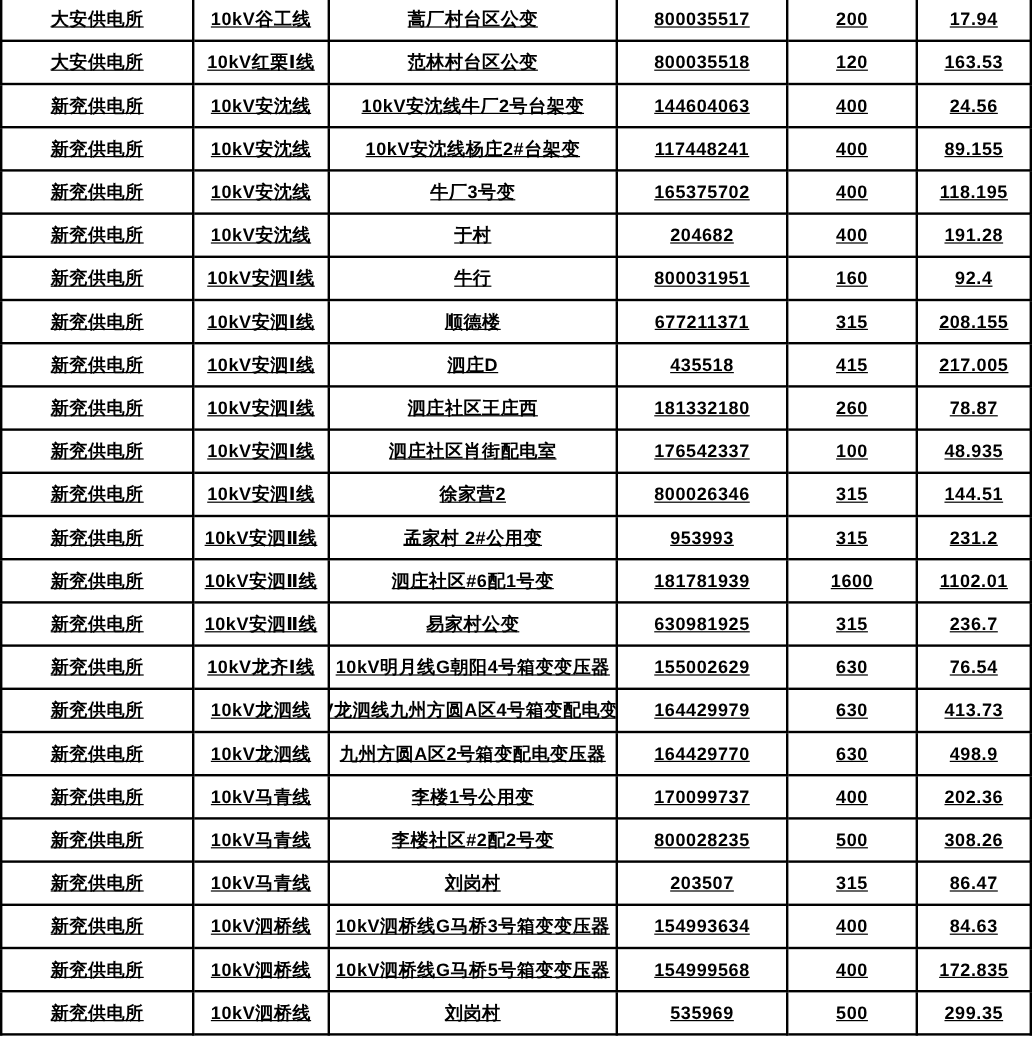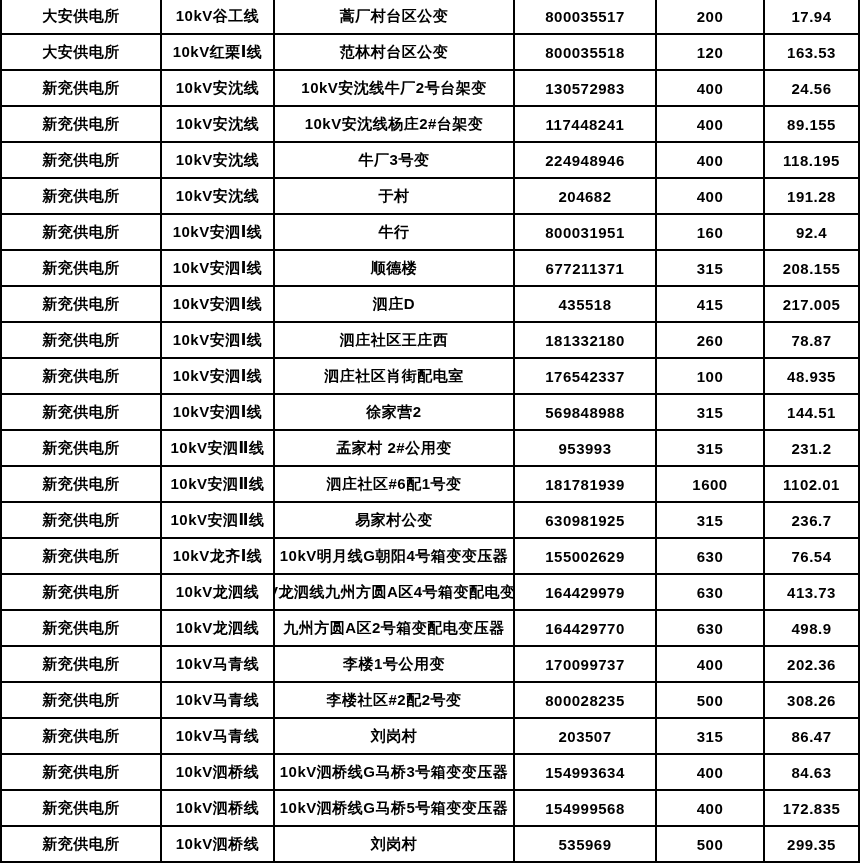--- a/index.html
+++ b/index.html
@@ -5,20 +5,21 @@
   html, body {
     margin: 0;
     padding: 0;
     background: #ffffff;
   }
   .sheet {
     width: 860px;
     height: 865px;
     overflow: hidden;
     background: #ffffff;
+    text-decoration: underline;
   }
   table {
     border-collapse: collapse;
     table-layout: fixed;
     width: 858px;
     margin-top: -3px; 
   }
   td {
     border: 2px solid #000000;
     padding: 0;
@@ -98,21 +99,21 @@
           <td>
             <div class="cellwrap">新兖供电所</div>
           </td>
           <td>
             <div class="cellwrap">10kV安沈线</div>
           </td>
           <td>
             <div class="cellwrap">10kV安沈线牛厂2号台架变</div>
           </td>
           <td>
-            <div class="cellwrap">130572983</div>
+            <div class="cellwrap">144604063</div>
           </td>
           <td>
             <div class="cellwrap">400</div>
           </td>
           <td>
             <div class="cellwrap">24.56</div>
           </td>
         </tr>
         <tr>
           <td>
@@ -138,21 +139,21 @@
           <td>
             <div class="cellwrap">新兖供电所</div>
           </td>
           <td>
             <div class="cellwrap">10kV安沈线</div>
           </td>
           <td>
             <div class="cellwrap">牛厂3号变</div>
           </td>
           <td>
-            <div class="cellwrap">224948946</div>
+            <div class="cellwrap">165375702</div>
           </td>
           <td>
             <div class="cellwrap">400</div>
           </td>
           <td>
             <div class="cellwrap">118.195</div>
           </td>
         </tr>
         <tr>
           <td>
@@ -278,21 +279,21 @@
           <td>
             <div class="cellwrap">新兖供电所</div>
           </td>
           <td>
             <div class="cellwrap">10kV安泗Ⅰ线</div>
           </td>
           <td>
             <div class="cellwrap">徐家营2</div>
           </td>
           <td>
-            <div class="cellwrap">569848988</div>
+            <div class="cellwrap">800026346</div>
           </td>
           <td>
             <div class="cellwrap">315</div>
           </td>
           <td>
             <div class="cellwrap">144.51</div>
           </td>
         </tr>
         <tr>
           <td>

